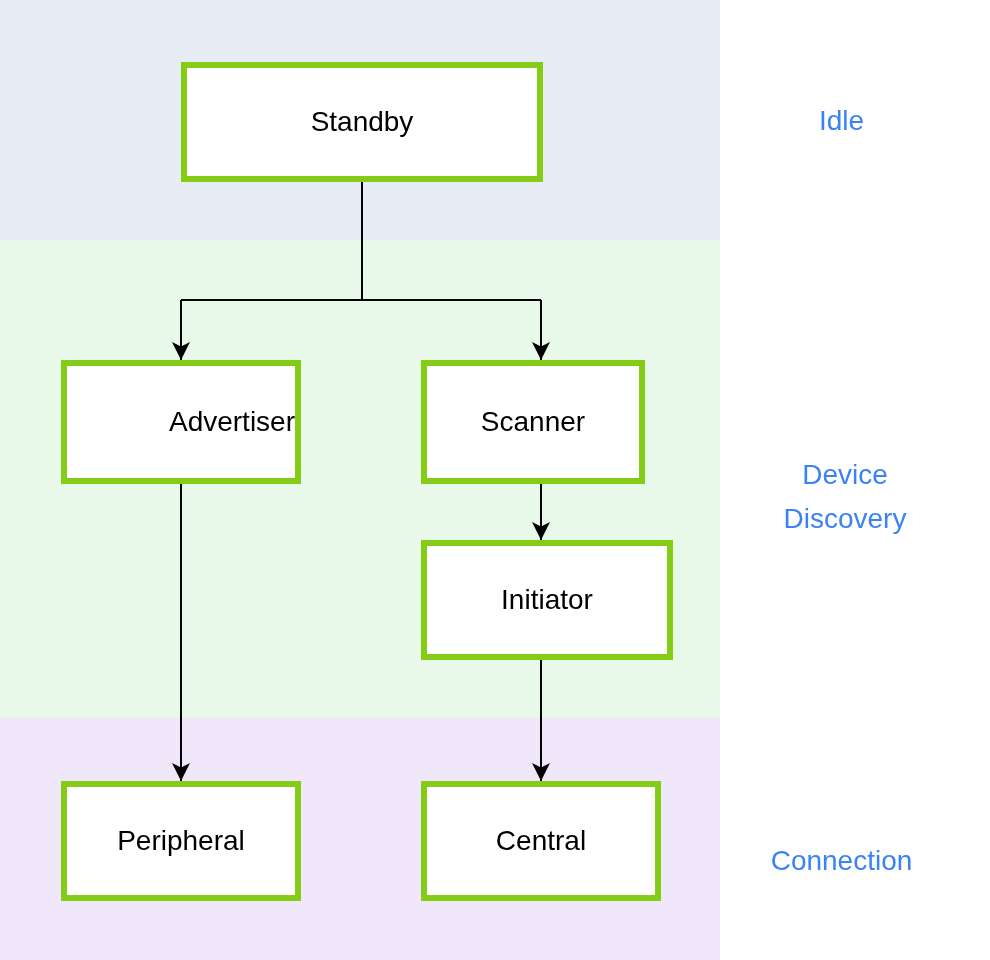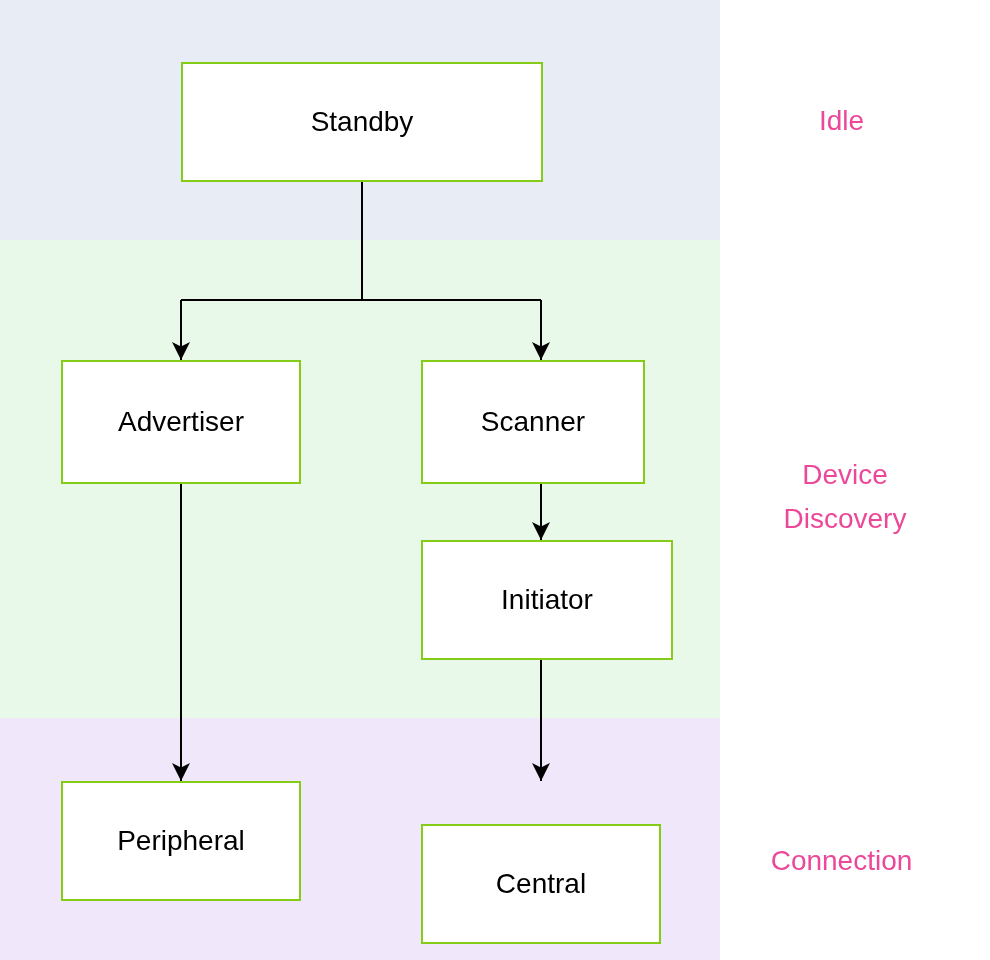--- a/index.html
+++ b/index.html
@@ -35,42 +35,42 @@
   .edge {
     stroke: #000000;
     stroke-width: 2;
     fill: none;
   }
 
   .node {
     position: absolute;
     box-sizing: border-box;
     background: #ffffff;
-    border: 2px solid #84cc16;
+    border: 6px solid #84cc16;
     display: flex;
     align-items: center;
     justify-content: center;
     font-size: 28px;
     color: #000000;
   }
   .node-standby    { left: 181px; top: 62px;  width: 362px; height: 120px; }
-  .node-advertiser { left: 61px;  top: 360px; width: 240px; height: 124px; }
+  .node-advertiser { left: 61px;  top: 360px; width: 240px; height: 124px; justify-content: flex-end; }
   .node-scanner    { left: 421px; top: 360px; width: 224px; height: 124px; }
   .node-initiator  { left: 421px; top: 540px; width: 252px; height: 120px; }
   .node-peripheral { left: 61px;  top: 781px; width: 240px; height: 120px; justify-content: center; }
-  .node-central    { left: 421px; top: 781px; width: 240px; height: 120px; margin-top: 43px; }
+  .node-central    { left: 421px; top: 781px; width: 240px; height: 120px; }
 
   .phase-label {
     position: absolute;
     left: 720px;
     width: 243px;
     text-align: center;
     font-size: 28px;
     line-height: 44px;
-    color: #ec4899;
+    color: #3b82f6;
   }
   .phase-label-idle       { top: 99px; }
   .phase-label-discovery  { top: 453px; padding-left: 35px; padding-right: 28px; box-sizing: border-box; }
   .phase-label-connection { top: 818px; margin-top: 21px; }
 </style>
 </head>
 <body>
 
 <div class="canvas">
 

